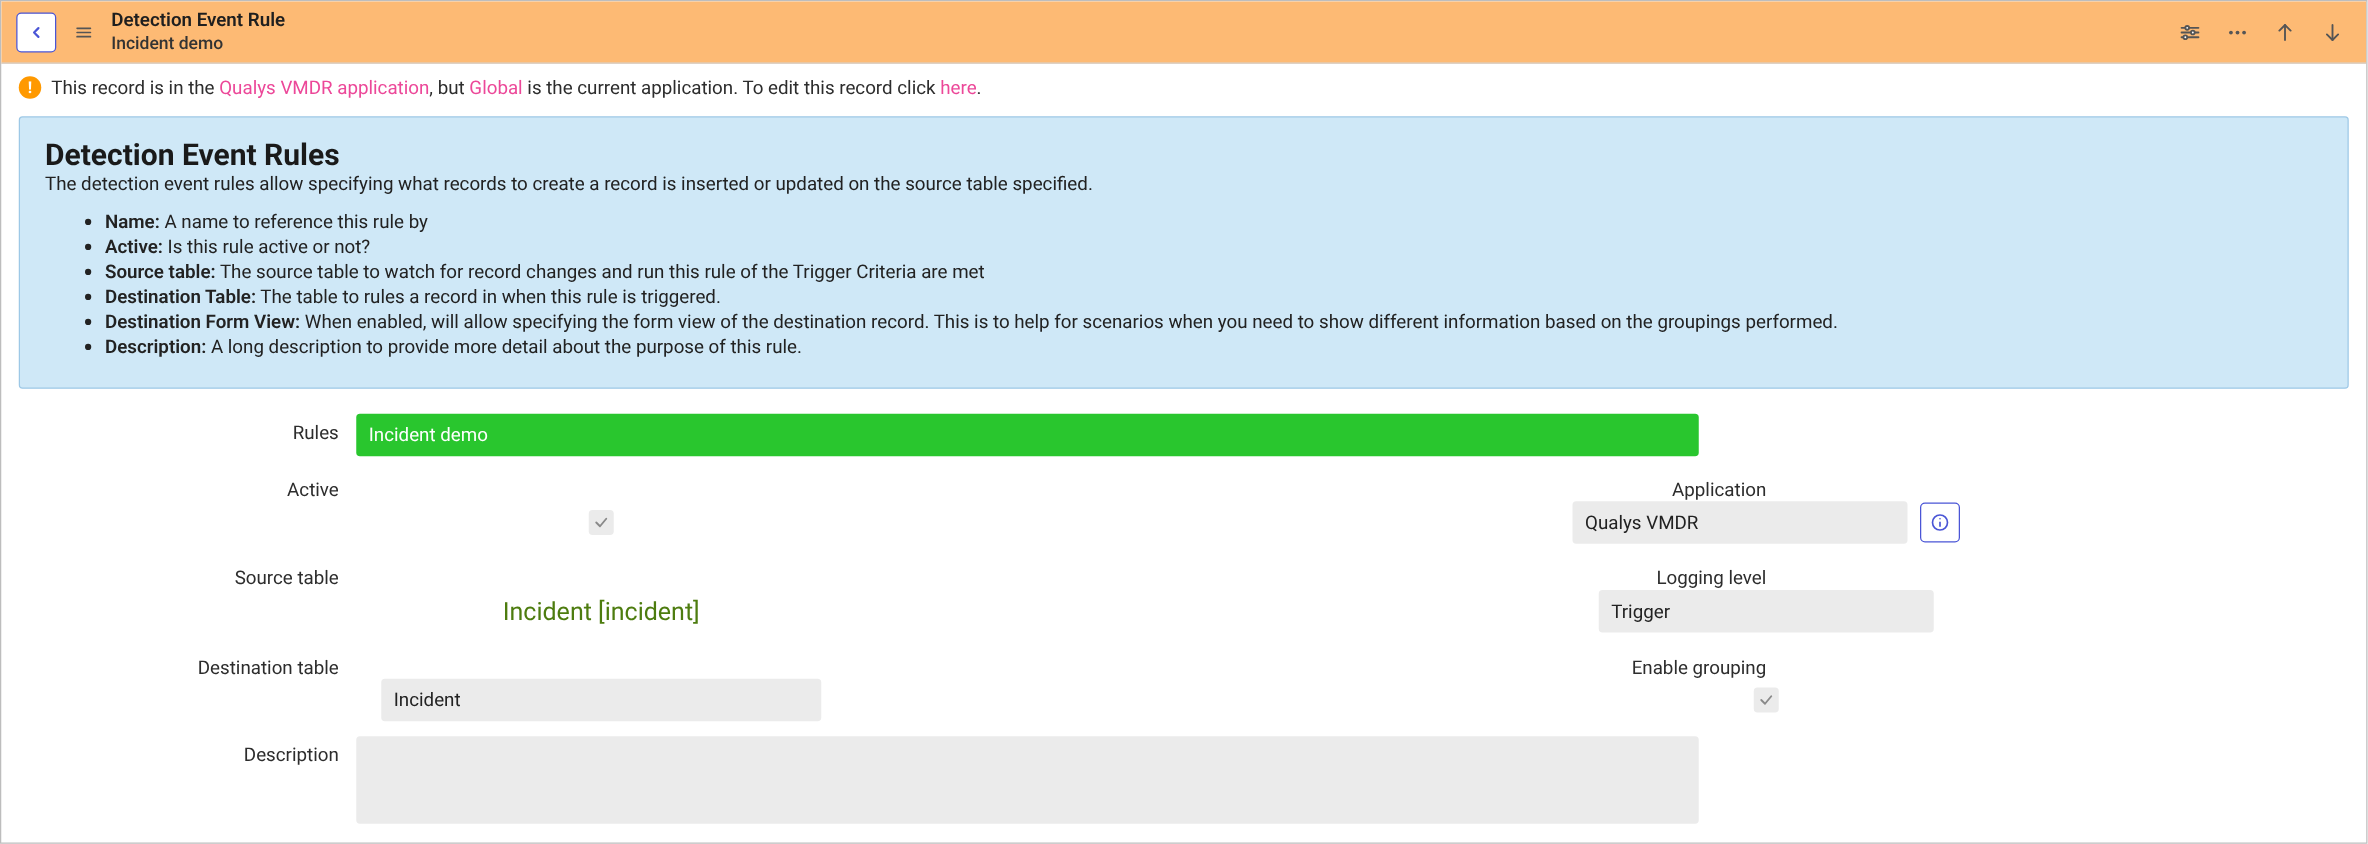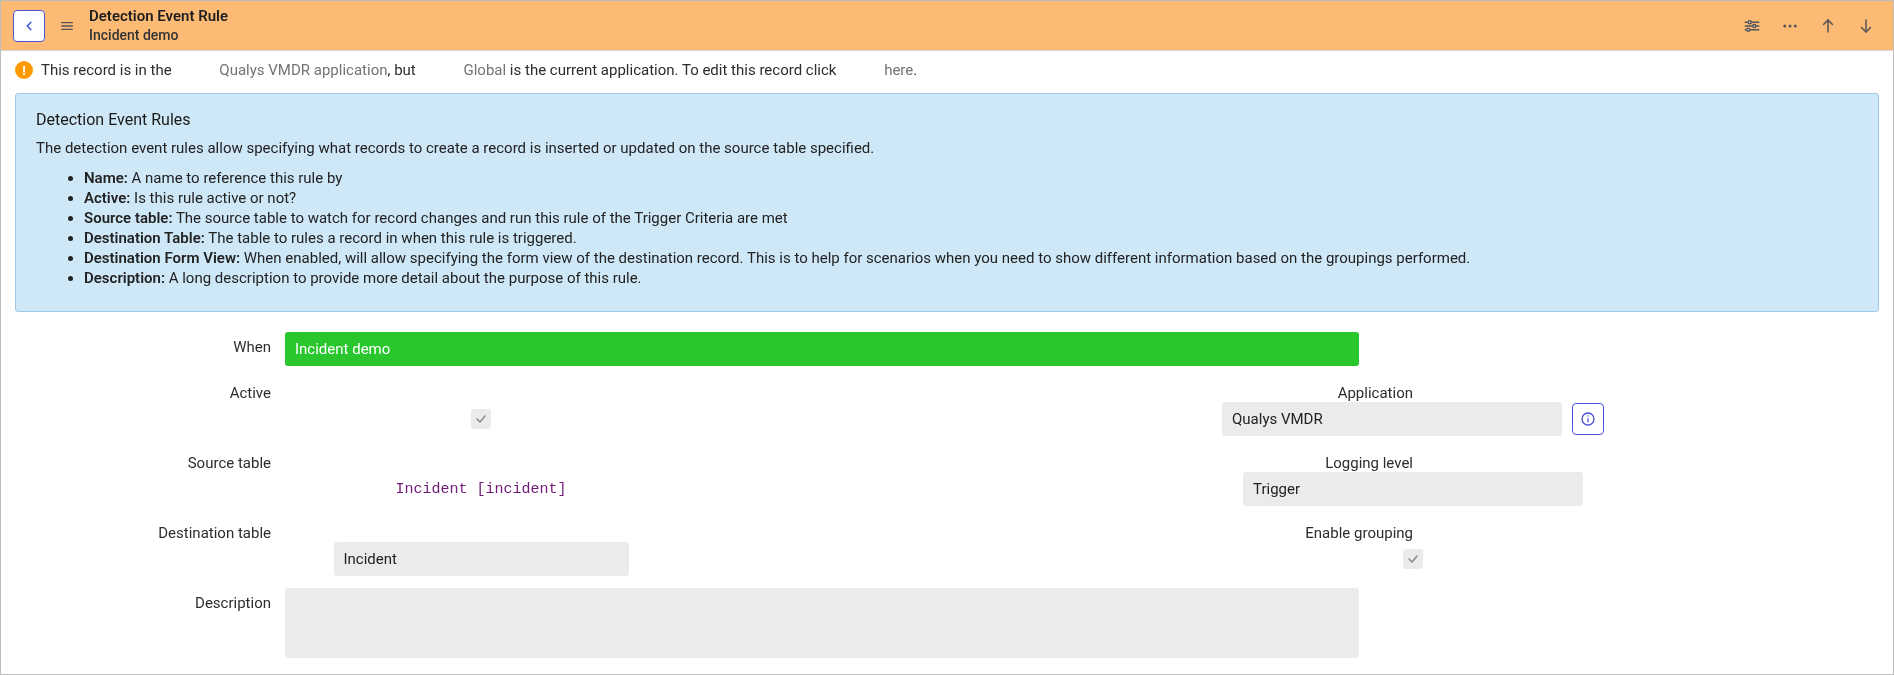--- a/index.html
+++ b/index.html
@@ -83,36 +83,35 @@
     border-radius: 50%;
     background: #ff9900;
     color: #fff;
     display: flex;
     align-items: center;
     justify-content: center;
     font-weight: bold;
     font-size: 13px;
     flex-shrink: 0;
   }
-  .alert-row .link { color: #737373; cursor: pointer; margin-left: 44px; }
+  .alert-row .link { color: #ec4899; cursor: pointer; }
 
   
   .content {
     padding: 4px 14px 14px 14px;
   }
   .info-panel {
     background: #cfe8f7;
     border: 1px solid #9dc8e6;
     border-radius: 3px;
     padding: 16px 20px 22px 20px;
   }
   .info-title {
-    font-size: 16px;
-    font-weight: 400;
-    margin-bottom: 10px;
+    font-size: 24px;
+    font-weight: 700;
     color: #1a1a1a;
   }
   .info-desc {
     font-size: 15px;
     margin-bottom: 12px;
     color: #222;
   }
   .info-list {
     list-style: disc;
     padding-left: 48px;
@@ -175,28 +174,27 @@
     font-size: 15px;
     width: 1074px;
   }
   .readonly-box {
     background: #ebebeb;
     border-radius: 3px;
     padding: 8px 10px;
     font-size: 15px;
     color: #222;
     min-height: 34px;
-    width: 340px;
-  }
-  .readonly-box.narrow { width: 295px; }
+    width: 268px;
+  }
+  .readonly-box.narrow { width: 352px; }
   .text-value {
-    font-size: 15px;
-    color: #701a75;
+    font-size: 20px;
+    color: #4d7c0f;
     padding: 6px 2px;
-    font-family: Liberation Mono, monospace;
   }
   .checkbox-dis {
     width: 20px;
     height: 20px;
     background: #ebebeb;
     border-radius: 3px;
     display: flex;
     align-items: center;
     justify-content: center;
     color: #8a8a8a;
@@ -295,21 +293,21 @@
       <li><b>Source table:</b><span> The source table to watch for record changes and run this rule of the Trigger Criteria are met</span></li>
       <li><b>Destination Table:</b><span> The table to rules a record in when this rule is triggered.</span></li>
       <li><b>Destination Form View:</b><span> When enabled, will allow specifying the form view of the destination record. This is to help for scenarios when you need to show different information based on the groupings performed.</span></li>
       <li><b>Description:</b><span> A long description to provide more detail about the purpose of this rule.</span></li>
     </ul>
   </div>
 
   <div class="form">
 
     <div class="form-row-full">
-      <div class="field-label">When</div>
+      <div class="field-label">Rules</div>
       <div class="field-control">
         <div class="name-input">Incident demo</div>
       </div>
     </div>
 
     <div class="form-row-split">
       <div class="col-half">
         <div class="field-label">Active</div>
         <div class="field-control">
           <div class="checkbox-dis">

